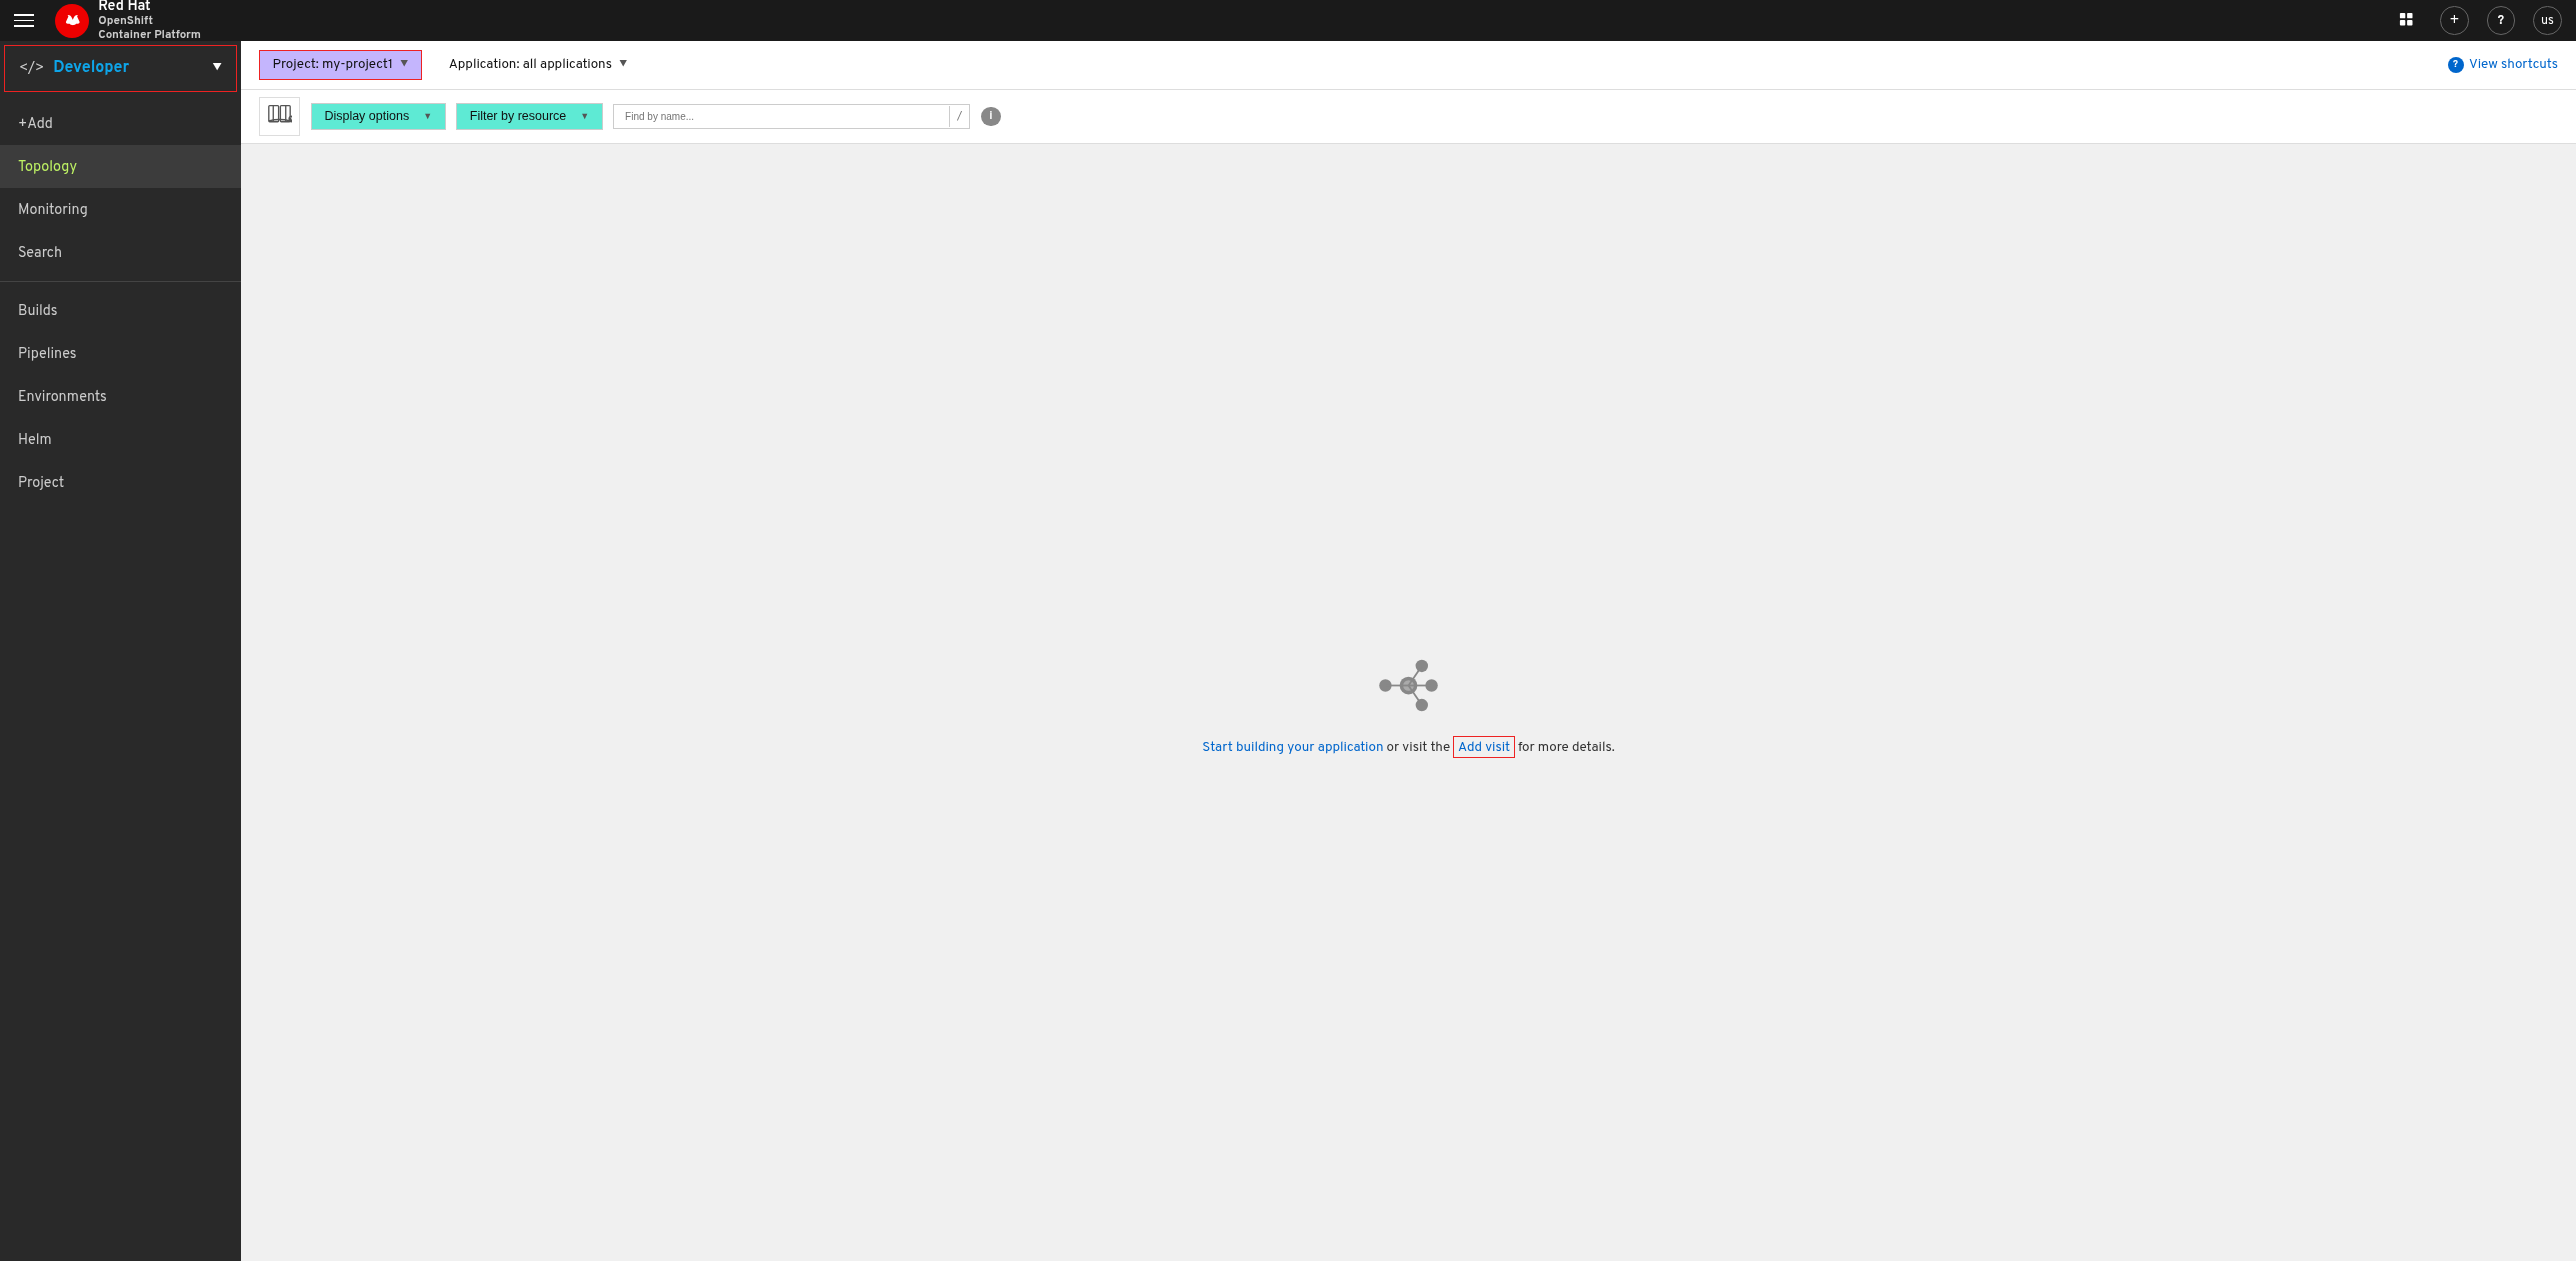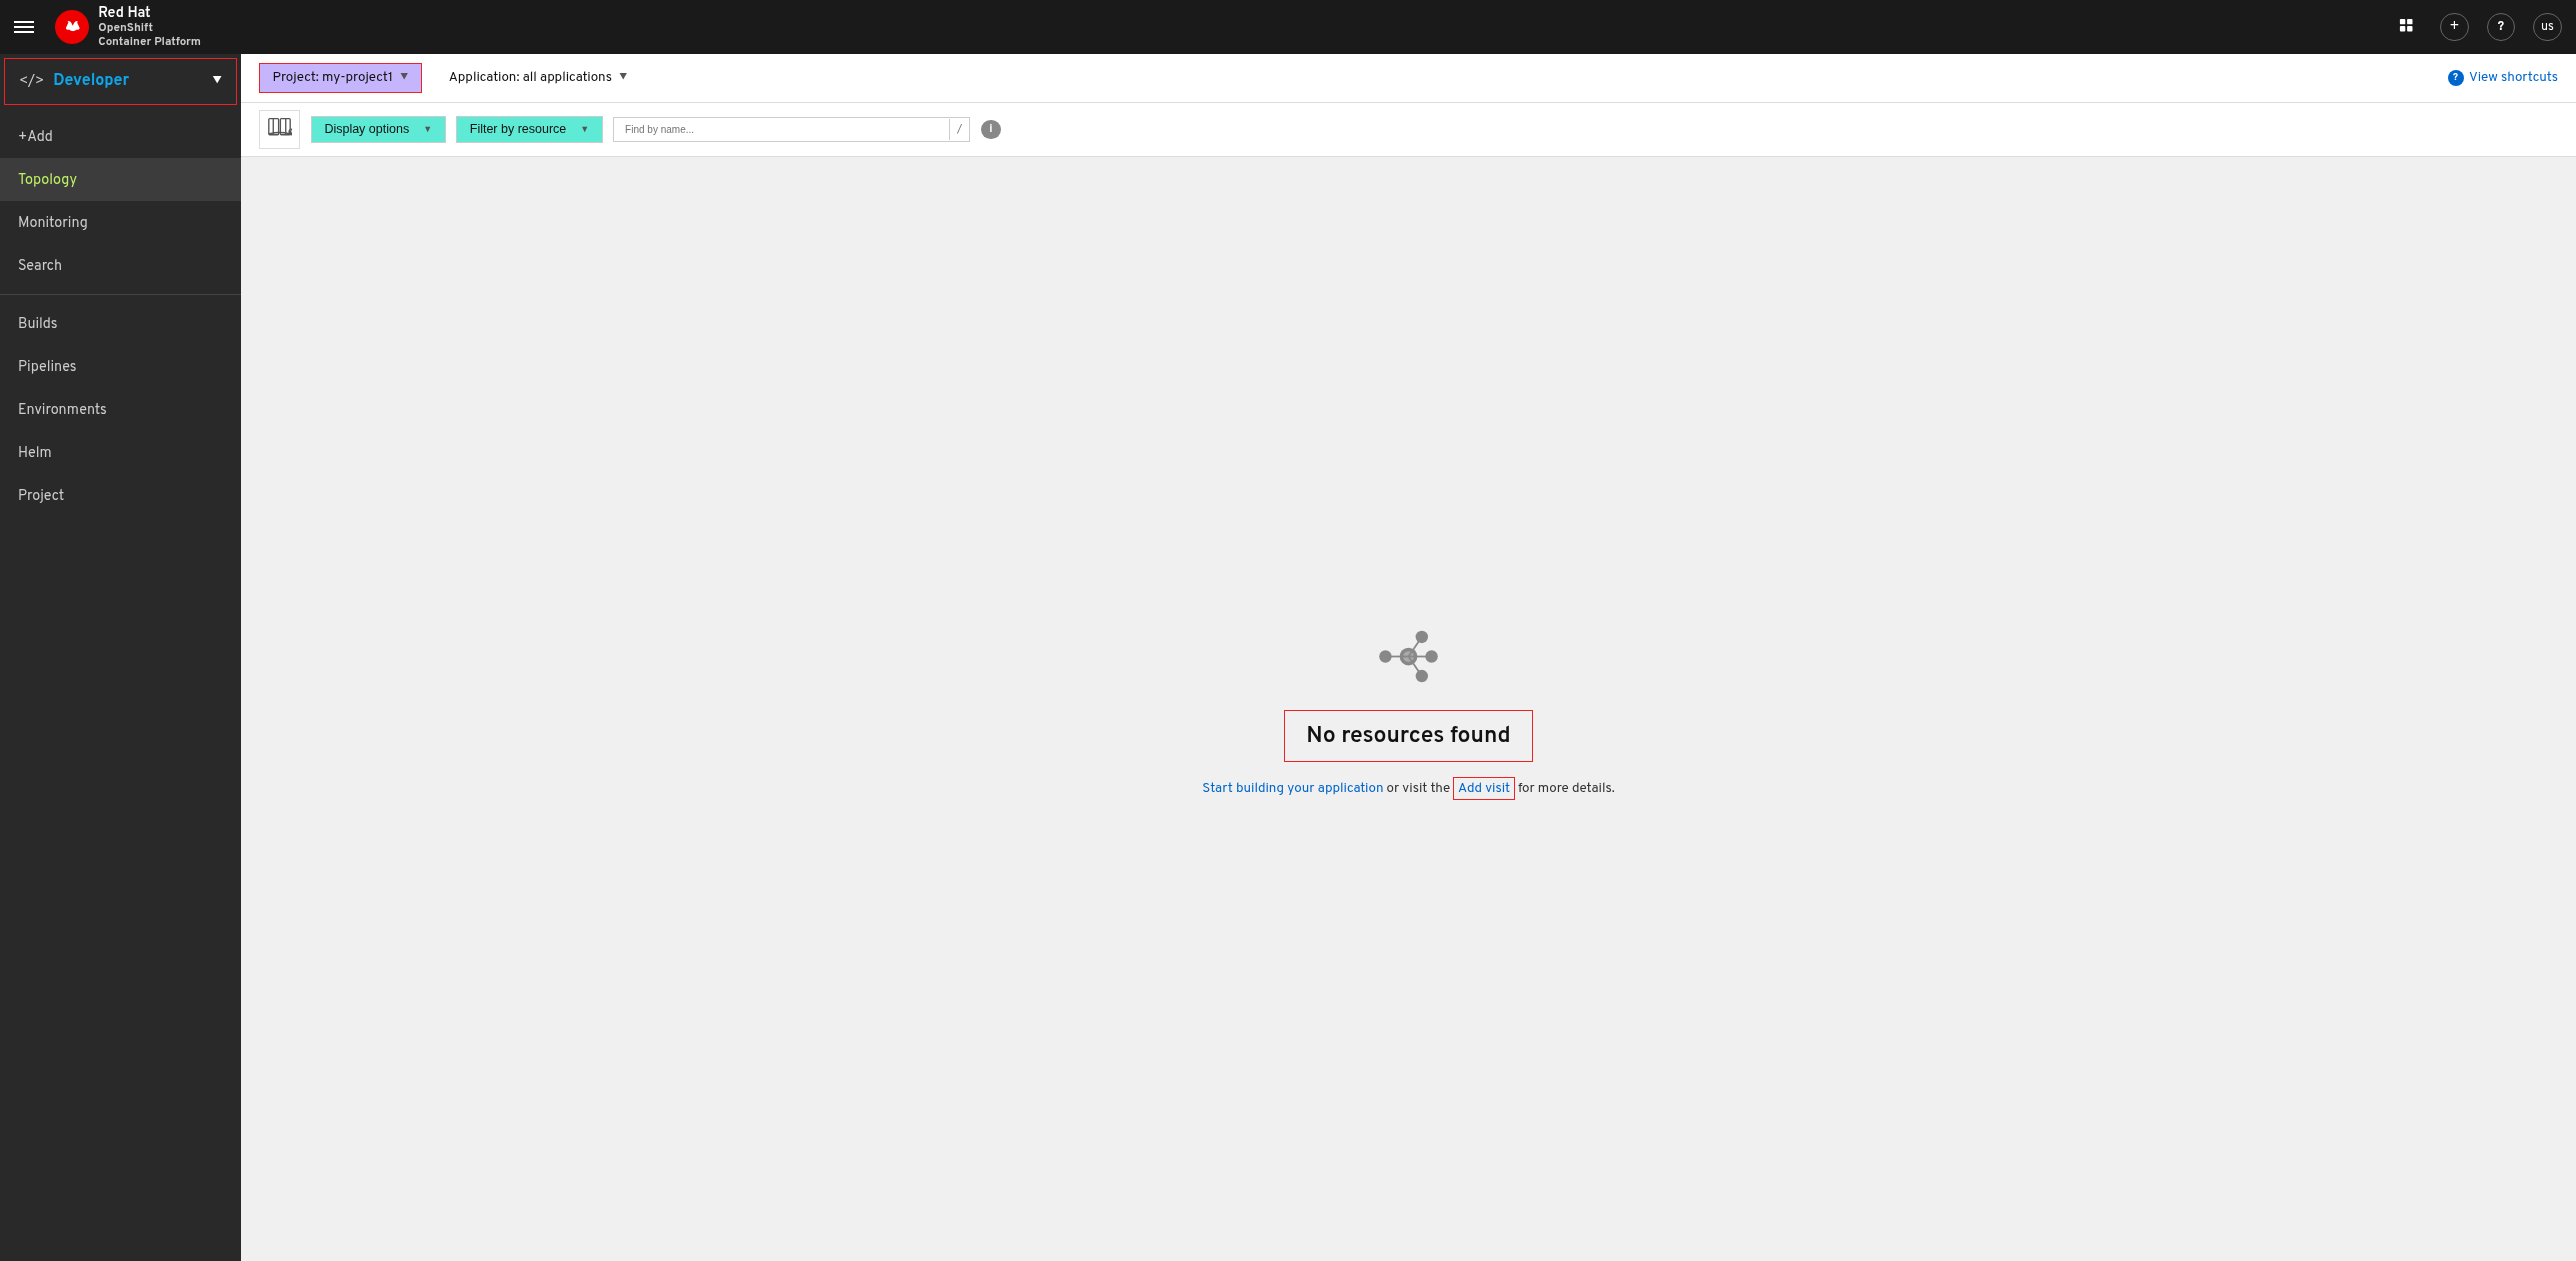--- a/index.html
+++ b/index.html
@@ -1,21 +1,21 @@
 <!DOCTYPE html>
 <html style="font-size:14.3px"><head>
   <meta charset="utf-8">
   <style>
     * { margin: 0; padding: 0; box-sizing: border-box; }
     body { font-family: 'RedHatDisplay', 'Overpass', Arial, sans-serif; background: #f5f5f5; height: 100vh; display: flex; flex-direction: column; }
 
     
     .top-nav {
       background: #1a1a1a;
-      height: 54px;
+      height: 41px;
       display: flex;
       align-items: center;
       padding: 0 14.3px;
       gap: 14.3px;
       flex-shrink: 0;
       z-index: 100;
     }
     .hamburger-icon {
       color: white;
       font-size: 18px;
@@ -461,21 +461,20 @@
           <circle cx="40" cy="40" r="6" fill="#aaa"></circle>
           <circle cx="14" cy="40" r="7" fill="#888"></circle>
           <circle cx="66" cy="40" r="7" fill="#888"></circle>
           <circle cx="55" cy="18" r="7" fill="#888"></circle>
           <circle cx="55" cy="62" r="7" fill="#888"></circle>
           <line x1="40" y1="40" x2="14" y2="40" stroke="#888" stroke-width="2"></line>
           <line x1="40" y1="40" x2="66" y2="40" stroke="#888" stroke-width="2"></line>
           <line x1="40" y1="40" x2="55" y2="18" stroke="#888" stroke-width="2"></line>
           <line x1="40" y1="40" x2="55" y2="62" stroke="#888" stroke-width="2"></line>
         </svg>
-        <div class="no-resources">No resources found</div>
         <p class="empty-desc">
           <a href="#">Start building your application</a>
           <span> or visit the </span>
           <a href="#" class="add-page-link">Add visit</a>
           <span> for more details.</span>
         </p>
       </div>
     </div>
 
   </div>

